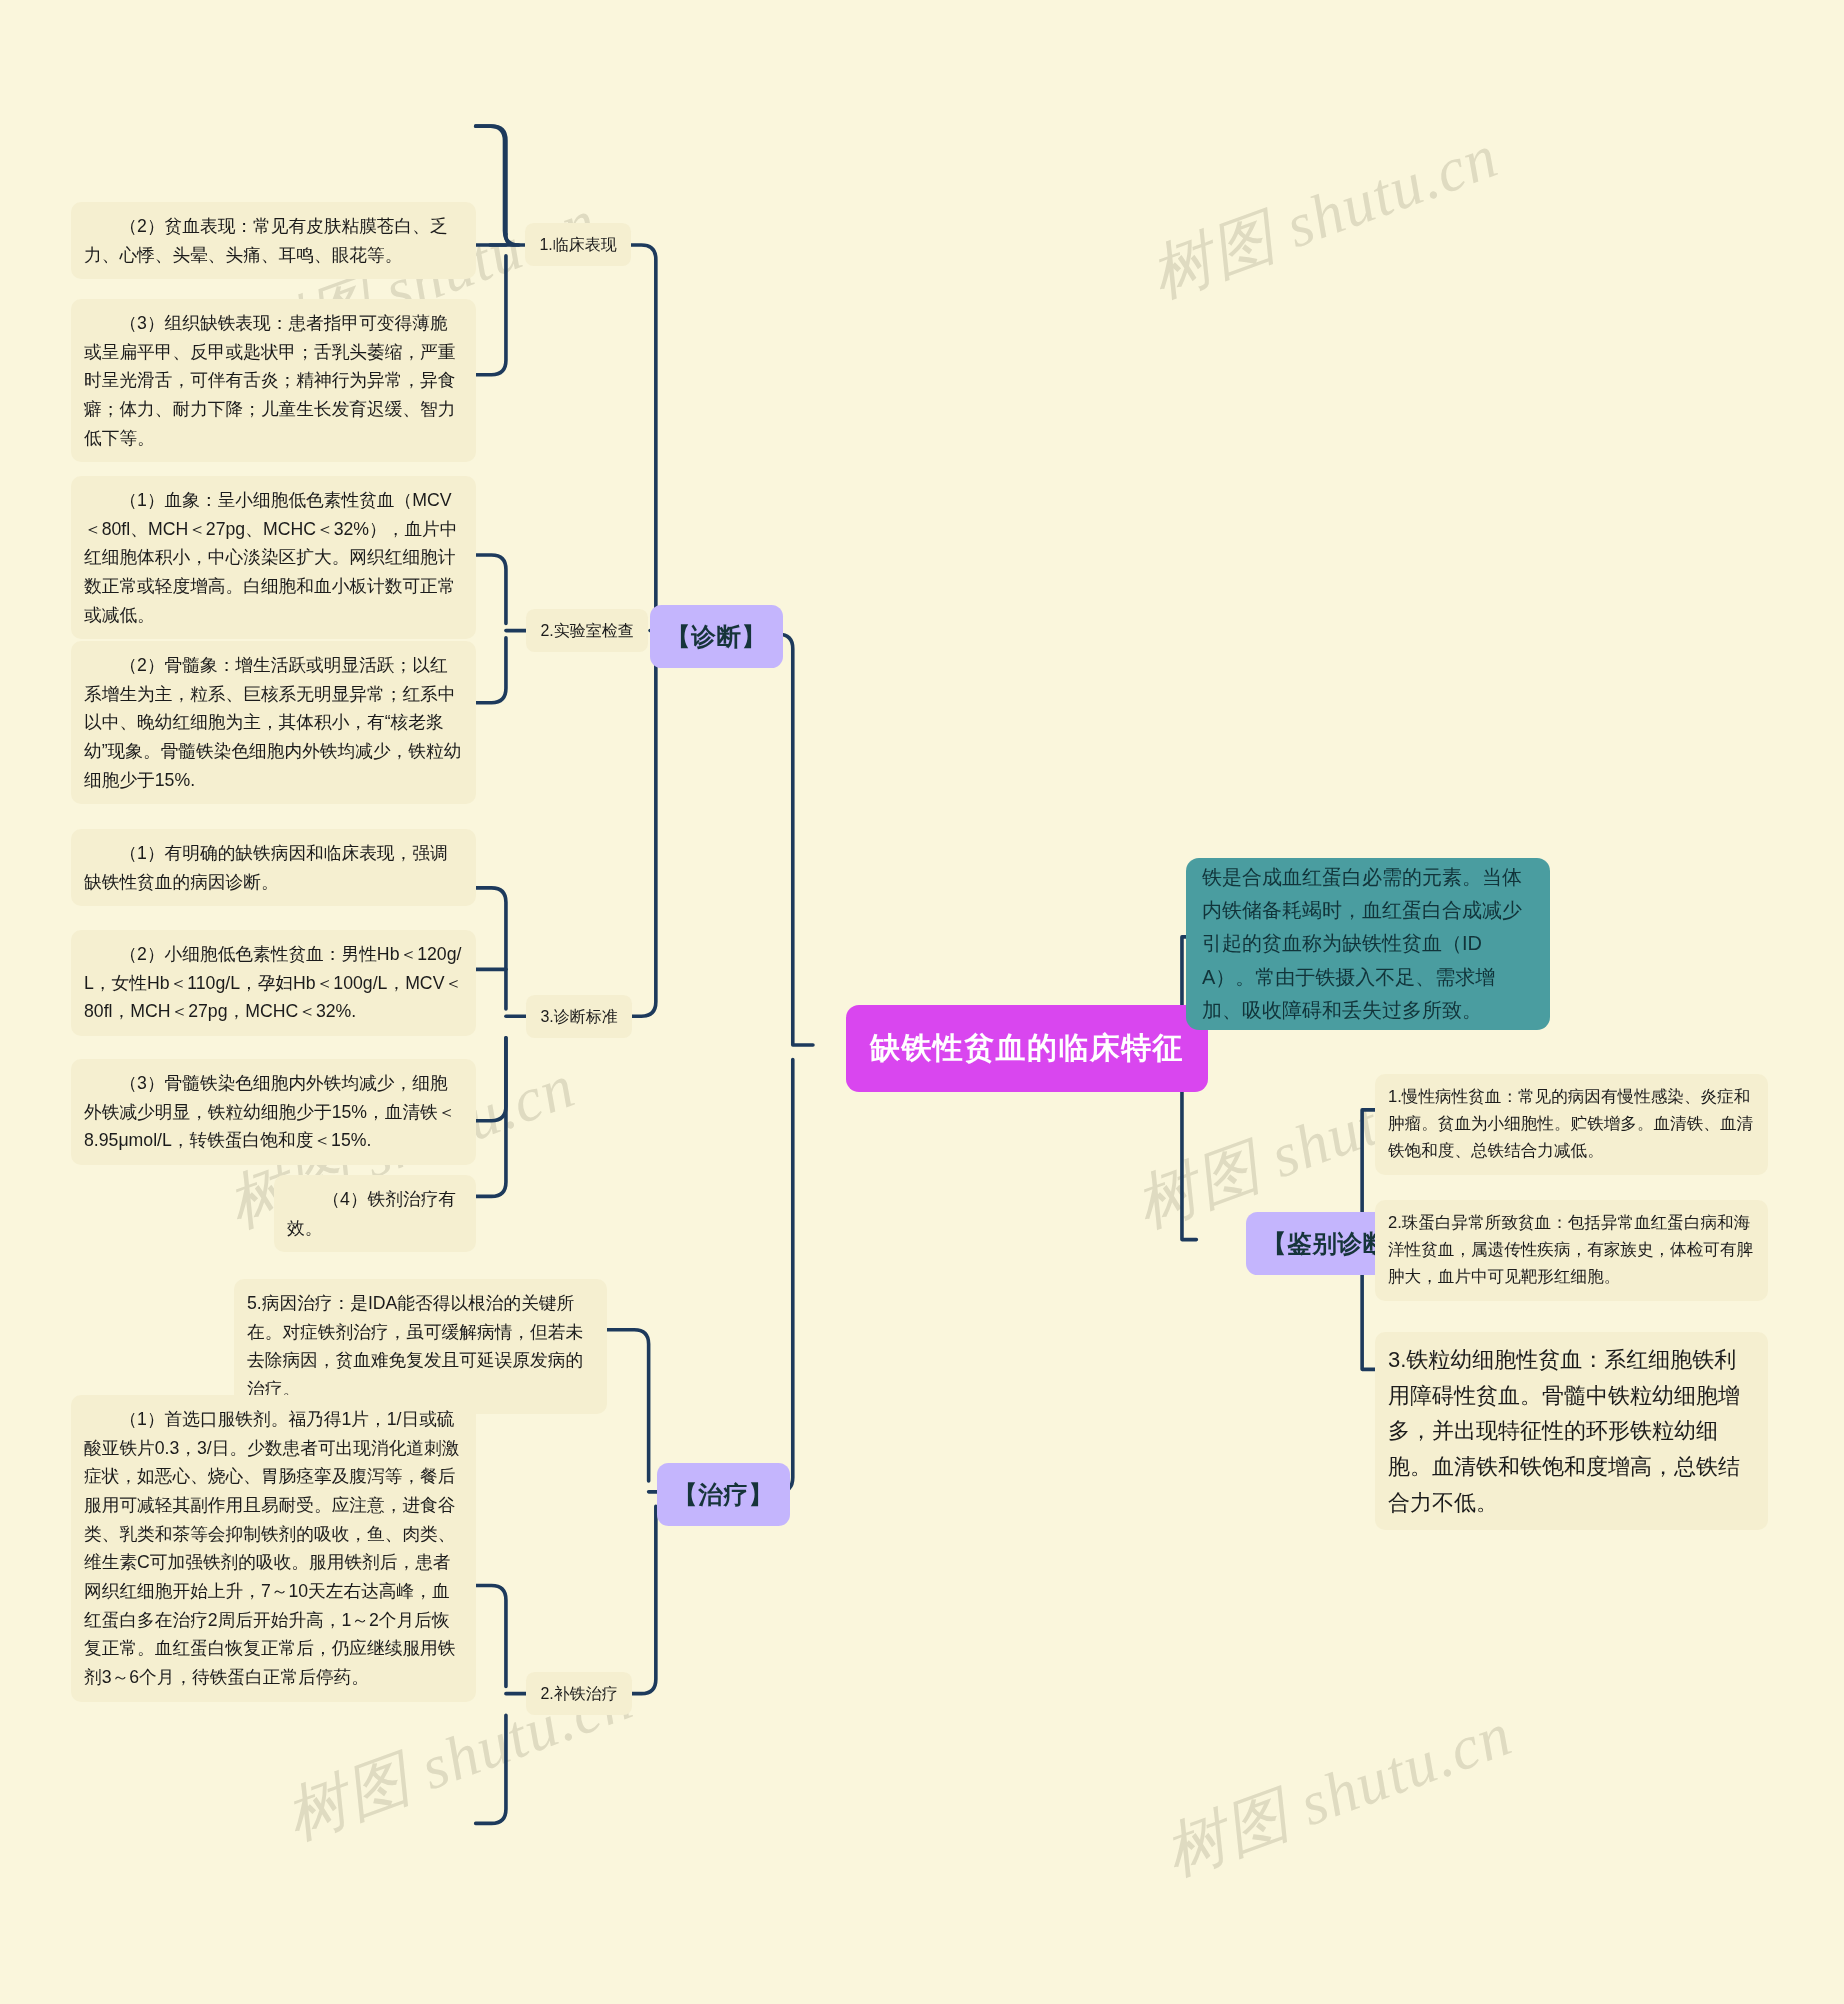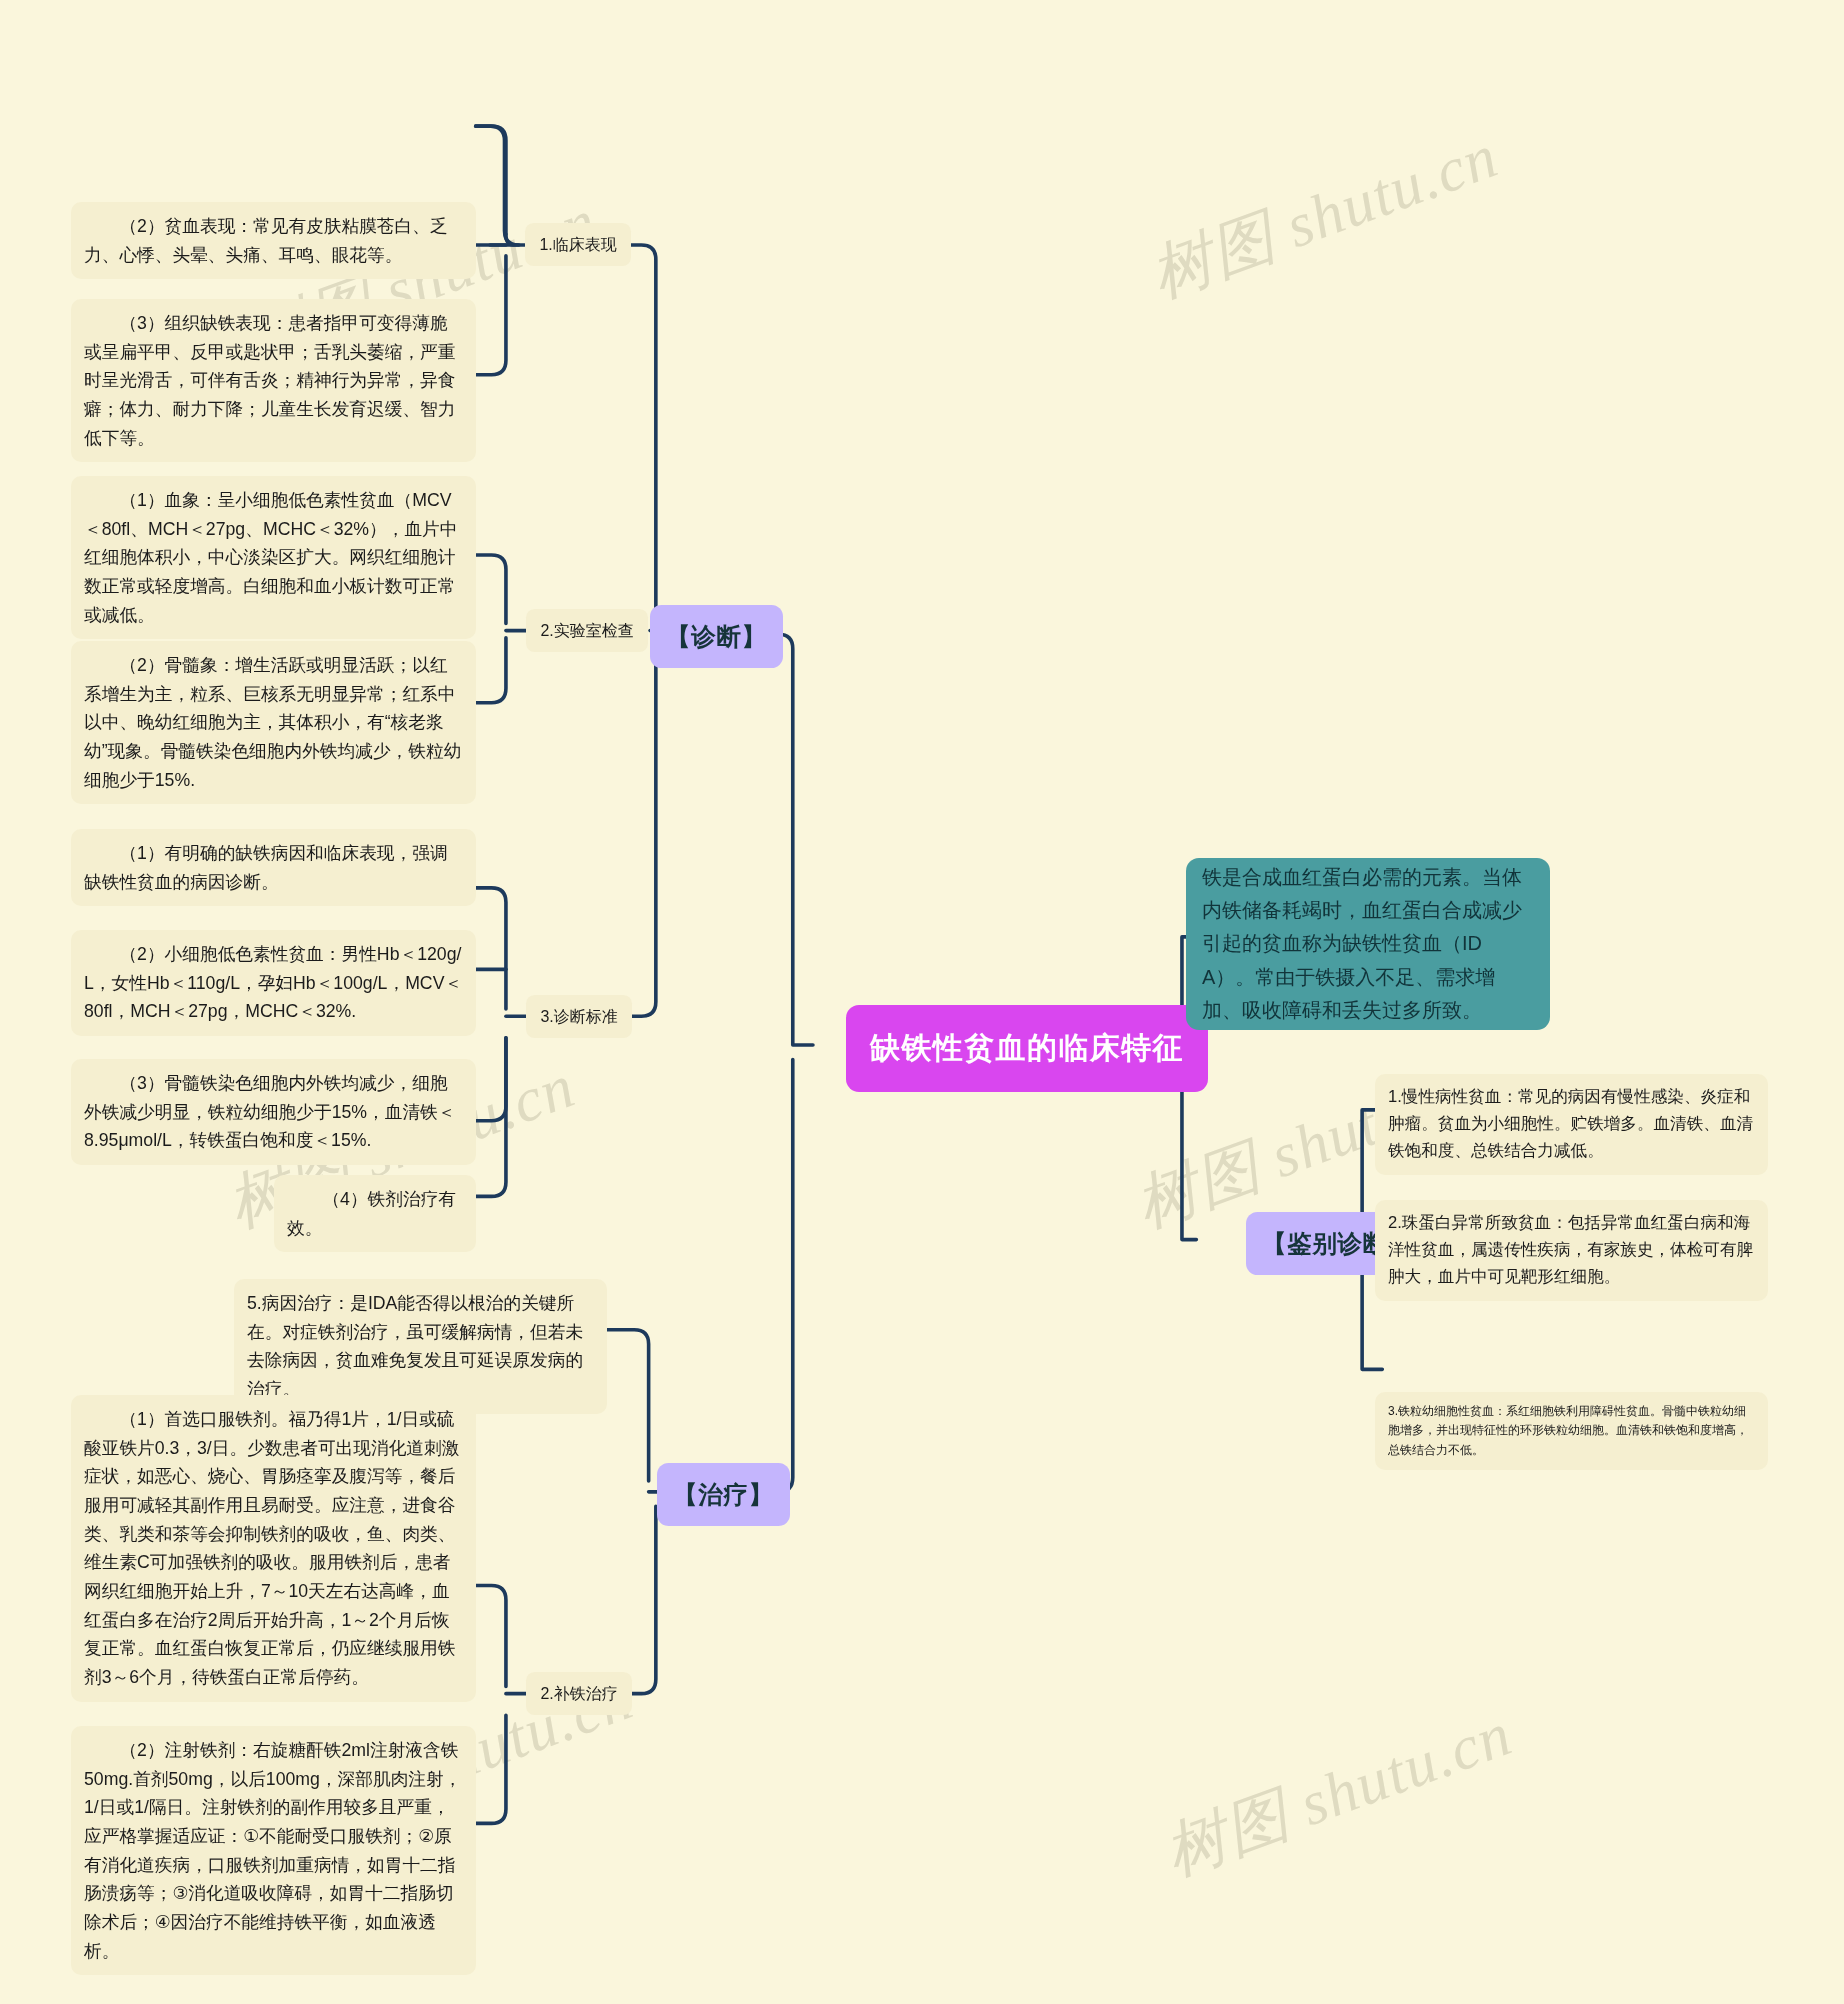--- a/index.html
+++ b/index.html
@@ -170,30 +170,29 @@
   <div class="node branch" style="left:526px;top:995px;">3.诊断标准</div>
 
   <div class="node cat" style="left:650px;top:605px;">【诊断】</div>
 
   <div class="node root" style="left:813px;top:1005px;">缺铁性贫血的临床特征</div>
 
   <div class="node leaf" style="left:234px;top:1279px;width:373px;">5.病因治疗：是IDA能否得以根治的关键所在。对症铁剂治疗，虽可缓解病情，但若未去除病因，贫血难免复发且可延误原发病的治疗。</div>
 
   <div class="node leaf ind" style="left:71px;top:1395px;width:405px;">（1）首选口服铁剂。福乃得1片，1/日或硫酸亚铁片0.3，3/日。少数患者可出现消化道刺激症状，如恶心、烧心、胃肠痉挛及腹泻等，餐后服用可减轻其副作用且易耐受。应注意，进食谷类、乳类和茶等会抑制铁剂的吸收，鱼、肉类、维生素C可加强铁剂的吸收。服用铁剂后，患者网织红细胞开始上升，7～10天左右达高峰，血红蛋白多在治疗2周后开始升高，1～2个月后恢复正常。血红蛋白恢复正常后，仍应继续服用铁剂3～6个月，待铁蛋白正常后停药。</div>
 
-  <div class="node leaf ind" style="left:71px;top:1726px;width:405px;">（2）注射铁剂：右旋糖酐铁2ml注射液含铁50mg.首剂50mg，以后100mg，深部肌肉注射，1/日或1/隔日。注射铁剂的副作用较多且严重，应严格掌握适应证：①不能耐受口服铁剂；②原有消化道疾病，口服铁剂加重病情，如胃十二指肠溃疡等；③消化道吸收障碍，如胃十二指肠切除术后；④因治疗不能维持铁平衡，如血液透析。</div>
 
   <div class="node branch" style="left:526px;top:1672px;">2.补铁治疗</div>
 
   <div class="node cat" style="left:657px;top:1463px;">【治疗】</div>
 
   <div class="node teal-leaf" style="left:1186px;top:858px;width:364px;">铁是合成血红蛋白必需的元素。当体内铁储备耗竭时，血红蛋白合成减少引起的贫血称为缺铁性贫血（IDA）。常由于铁摄入不足、需求增加、吸收障碍和丢失过多所致。</div>
 
   <div class="node cat" style="left:1246px;top:1212px;">【鉴别诊断】</div>
 
   <div class="node leaf" style="left:1375px;top:1074px;width:393px;font-size:16.6px;">1.慢性病性贫血：常见的病因有慢性感染、炎症和肿瘤。贫血为小细胞性。贮铁增多。血清铁、血清铁饱和度、总铁结合力减低。</div>
 
   <div class="node leaf" style="left:1375px;top:1200px;width:393px;font-size:16.6px;">2.珠蛋白异常所致贫血：包括异常血红蛋白病和海洋性贫血，属遗传性疾病，有家族史，体检可有脾肿大，血片中可见靶形红细胞。</div>
 
-  <div class="node leaf" style="left:1375px;top:1392px;width:393px;font-size:12px;">3.铁粒幼细胞性贫血：系红细胞铁利用障碍性贫血。骨髓中铁粒幼细胞增多，并出现特征性的环形铁粒幼细胞。血清铁和铁饱和度增高，总铁结合力不低。</div>
+  <div class="node leaf" style="left:1375px;top:1332px;width:393px;font-size:22px;">3.铁粒幼细胞性贫血：系红细胞铁利用障碍性贫血。骨髓中铁粒幼细胞增多，并出现特征性的环形铁粒幼细胞。血清铁和铁饱和度增高，总铁结合力不低。</div>
 
 </div>
 
 
 </body></html>

